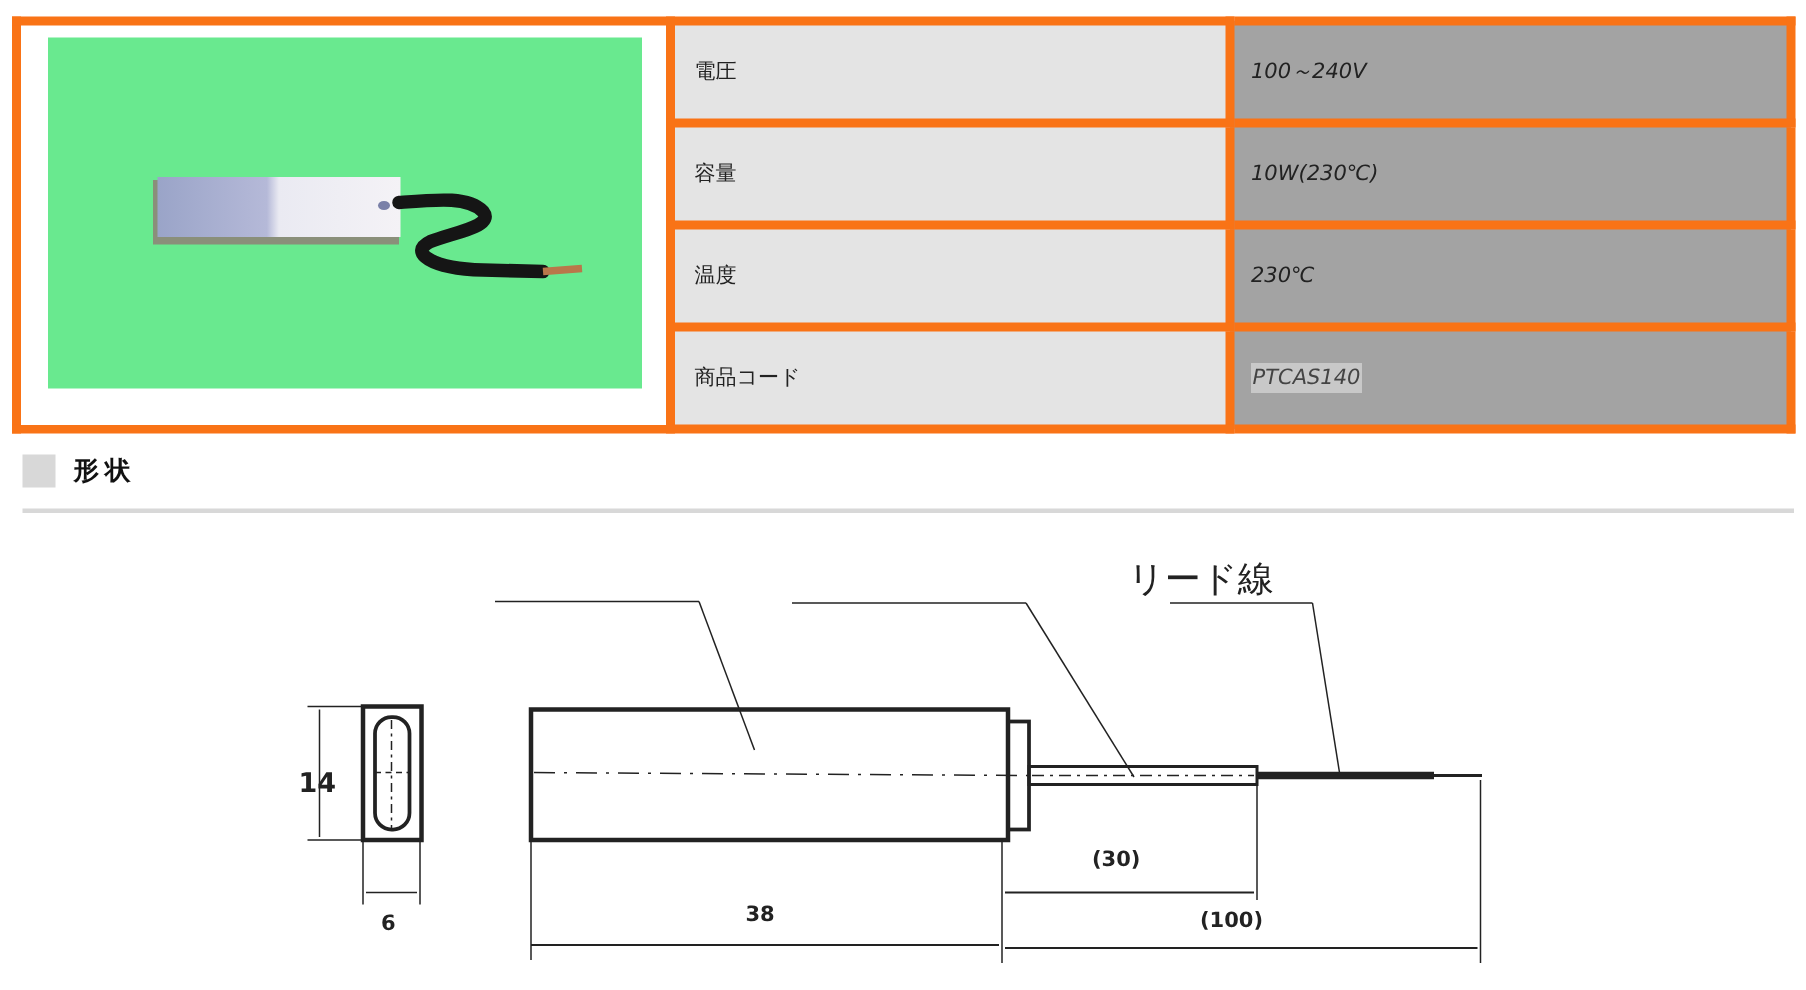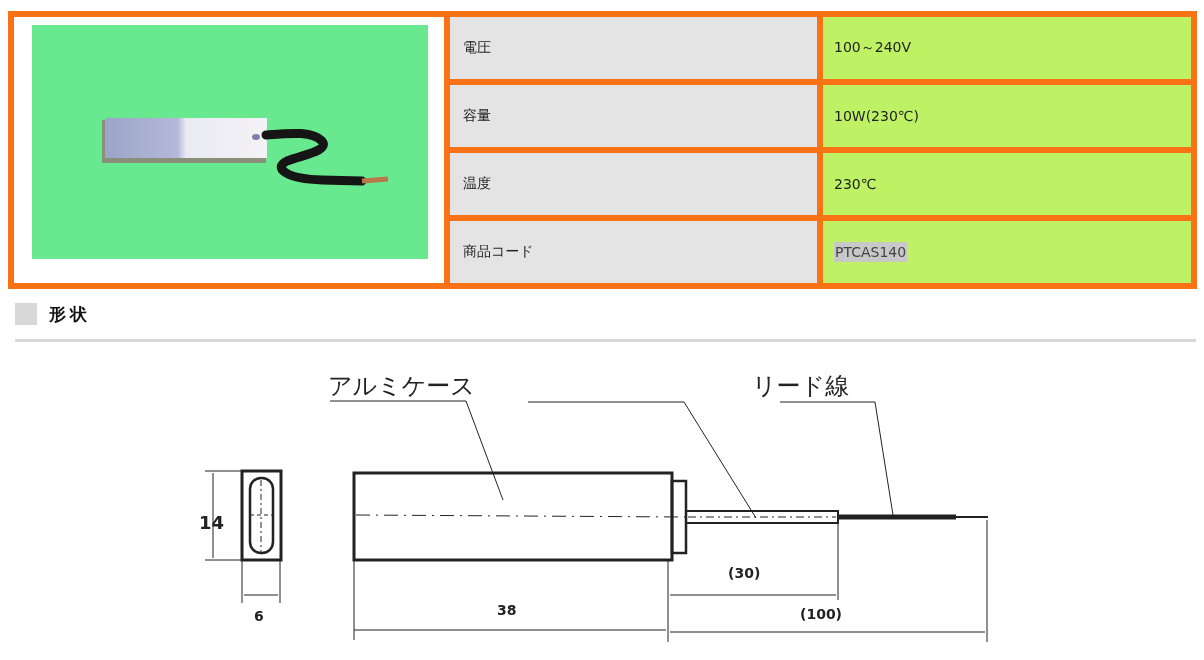--- a/index.html
+++ b/index.html
@@ -4,23 +4,23 @@
 <style>
   html, body { margin: 0; padding: 0; background: #ffffff; }
   body { width: 1204px; height: 660px; position: relative; overflow: hidden;
          font-family: "DejaVu Sans", "Liberation Sans", sans-serif; color: #222; }
   .spec-table { position: absolute; left: 8px; top: 11px; width: 1189px; height: 251px;
                 border-collapse: collapse; table-layout: fixed; }
   .spec-table td { border: 6px solid #f97316; padding: 0; font-size: 14px; }
   .img-cell { width: 430px; background: #fff; position: relative; }
   .photo { position: absolute; left: 18px; top: 8px; width: 396px; height: 234px; background: #69e98f; }
   .label-cell { width: 354px; background: #e4e4e4; padding-left: 13px !important; height: 62px; }
-  .value-cell { background: #bef264; padding-left: 11px !important; }
+  .value-cell { background: #a3a3a3; padding-left: 11px !important; font-style: italic; }
   .code-hl { background: #c8c8c8; color: #444; padding: 2px 1px; text-align: center; }
-  .section-head { position: absolute; left: 15px; top: 303px; height: 22px; display: flex; align-items: center; }
+  .section-head { position: absolute; left: 15px; top: 303px; height: 22px; display: flex; align-items: flex-end; }
   .section-marker { width: 22px; height: 22px; background: #d8d8d8; }
   .section-title { margin-left: 12px; font-size: 17px; font-weight: bold; color: #111; letter-spacing: 4px; }
   .section-rule { position: absolute; left: 15px; top: 339px; width: 1181px; height: 3px; background: #d8d8d8; }
   .diagram { position: absolute; left: 190px; top: 360px; width: 820px; height: 300px; }
   .dlabel { position: absolute; font-size: 24px; color: #222; font-family: "DejaVu Sans", sans-serif; white-space: nowrap; }
   .dim { position: absolute; font-size: 14px; font-weight: bold; color: #222; font-family: "DejaVu Sans", sans-serif; }
 </style>
 </head>
 <body>
 
@@ -104,20 +104,19 @@
 
       <line x1="164" y1="200" x2="164" y2="280" stroke-width="1"></line>
       <line x1="478" y1="200" x2="478" y2="282" stroke-width="1"></line>
       <line x1="648" y1="163" x2="648" y2="240" stroke-width="1"></line>
       <line x1="797" y1="160" x2="797" y2="282" stroke-width="1"></line>
       <line x1="164" y1="270" x2="476" y2="270" stroke-width="1.2"></line>
       <line x1="480" y1="235" x2="646" y2="235" stroke-width="1.2"></line>
       <line x1="480" y1="272" x2="795" y2="272" stroke-width="1.2"></line>
     </g>
   </svg>
-  <span class="dlabel" style="left:138px;top:10px">アルミケース</span>
   <span class="dlabel" style="left:562px;top:10px">リード線</span>
   <span class="dim" style="left:9px;top:152px;font-size:18px">14</span>
   <span class="dim" style="left:64px;top:248px">6</span>
   <span class="dim" style="left:307px;top:242px">38</span>
   <span class="dim" style="left:538px;top:205px">(30)</span>
   <span class="dim" style="left:610px;top:246px">(100)</span>
 </div>
 
 </body></html>

